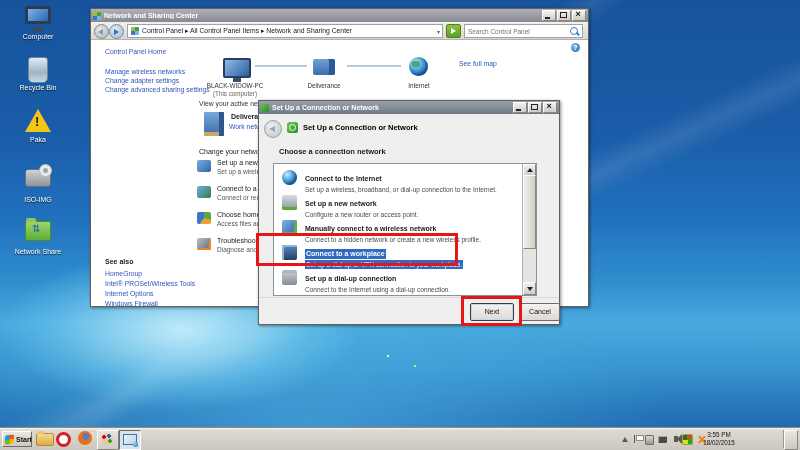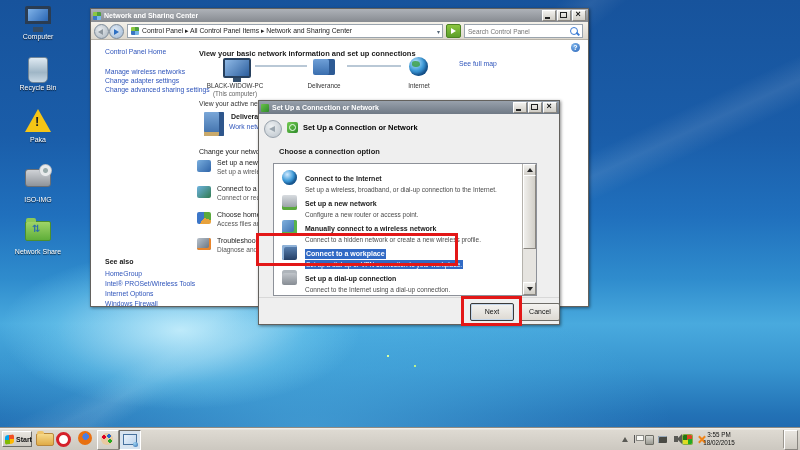--- a/index.html
+++ b/index.html
@@ -222,21 +222,20 @@
         <div class="sidelink" style="top:8px">Control Panel Home</div>
         <div class="sidelink" style="top:28px">Manage wireless networks</div>
         <div class="sidelink" style="top:37px">Change adapter settings</div>
         <div class="sidelink" style="top:46px">Change advanced sharing settings</div>
         <div class="sidehead" style="top:218px">See also</div>
         <div class="sidelink" style="top:230px">HomeGroup</div>
         <div class="sidelink" style="top:240px">Intel® PROSet/Wireless Tools</div>
         <div class="sidelink" style="top:250px">Internet Options</div>
         <div class="sidelink" style="top:260px">Windows Firewall</div>
 
-        <div class="mainhead">View your basic network information and set up connections</div>
         <div class="ig-pc" style="left:132px;top:18px"></div>
         <div class="maplabel" style="left:108px;top:42px;width:72px">BLACK-WIDOW-PC</div>
         <div class="mapsub" style="left:108px;top:50px;width:72px">(This computer)</div>
         <div class="mapline" style="left:164px;width:52px"></div>
         <div class="ig-house" style="left:222px;top:19px"></div>
         <div class="maplabel" style="left:202px;top:42px;width:62px">Deliverance</div>
         <div class="mapline" style="left:256px;width:54px"></div>
         <div class="ig-globe" style="left:318px;top:17px"></div>
         <div class="maplabel" style="left:298px;top:42px;width:60px">Internet</div>
         <div class="linksm" style="left:368px;top:20px">See full map</div>
@@ -272,21 +271,21 @@
         <div class="ttl">Set Up a Connection or Network</div>
         <div class="winbtns">
           <div class="wbtn min"></div>
           <div class="wbtn max"></div>
           <div class="wbtn cls"></div>
         </div>
       </div>
       <div class="wizback"></div>
       <div class="wizhico"></div>
       <div class="wizhtitle">Set Up a Connection or Network</div>
-      <div class="wizprompt">Choose a connection option</div>
+      <div class="wizprompt">Choose a connection network</div>
 
       <div class="listbox">
         <div class="opt" style="top:2px">
           <div class="oico globe"></div>
           <div class="txt"><span class="ot">Connect to the Internet</span>
           <span class="od">Set up a wireless, broadband, or dial-up connection to the Internet.</span></div>
         </div>
         <div class="opt" style="top:27px">
           <div class="oico router"></div>
           <div class="txt"><span class="ot">Set up a new network</span>

